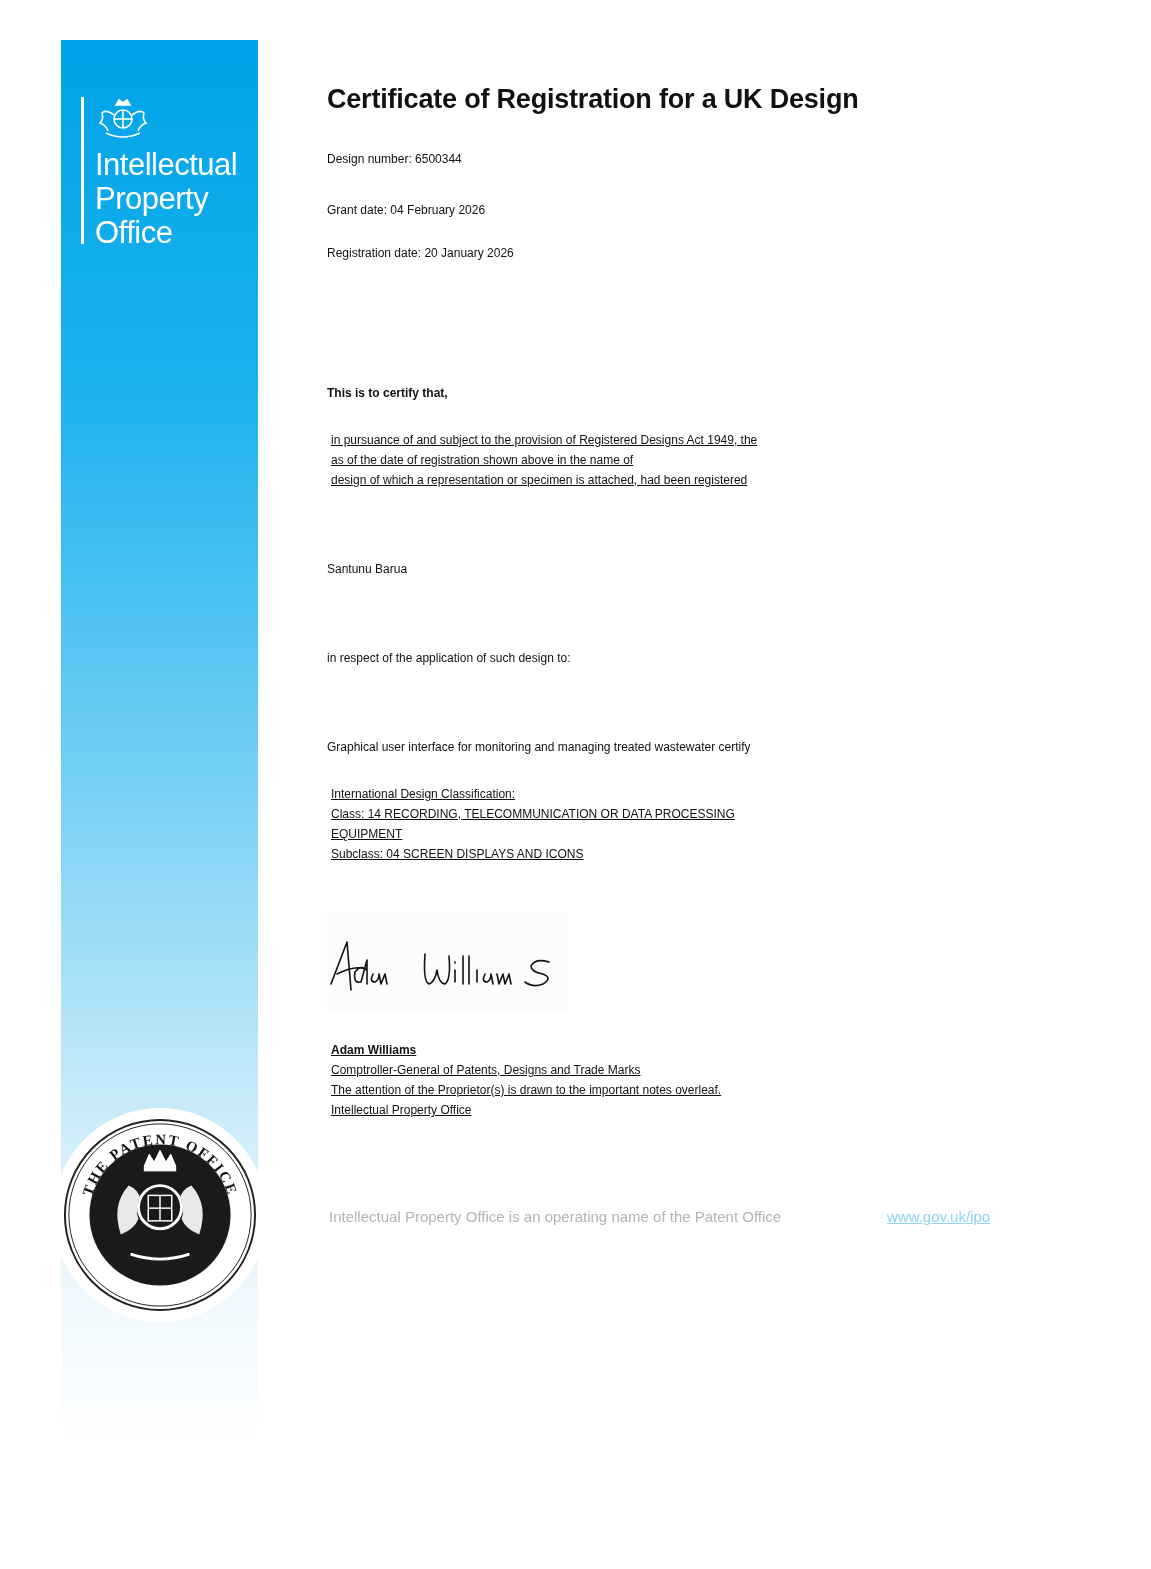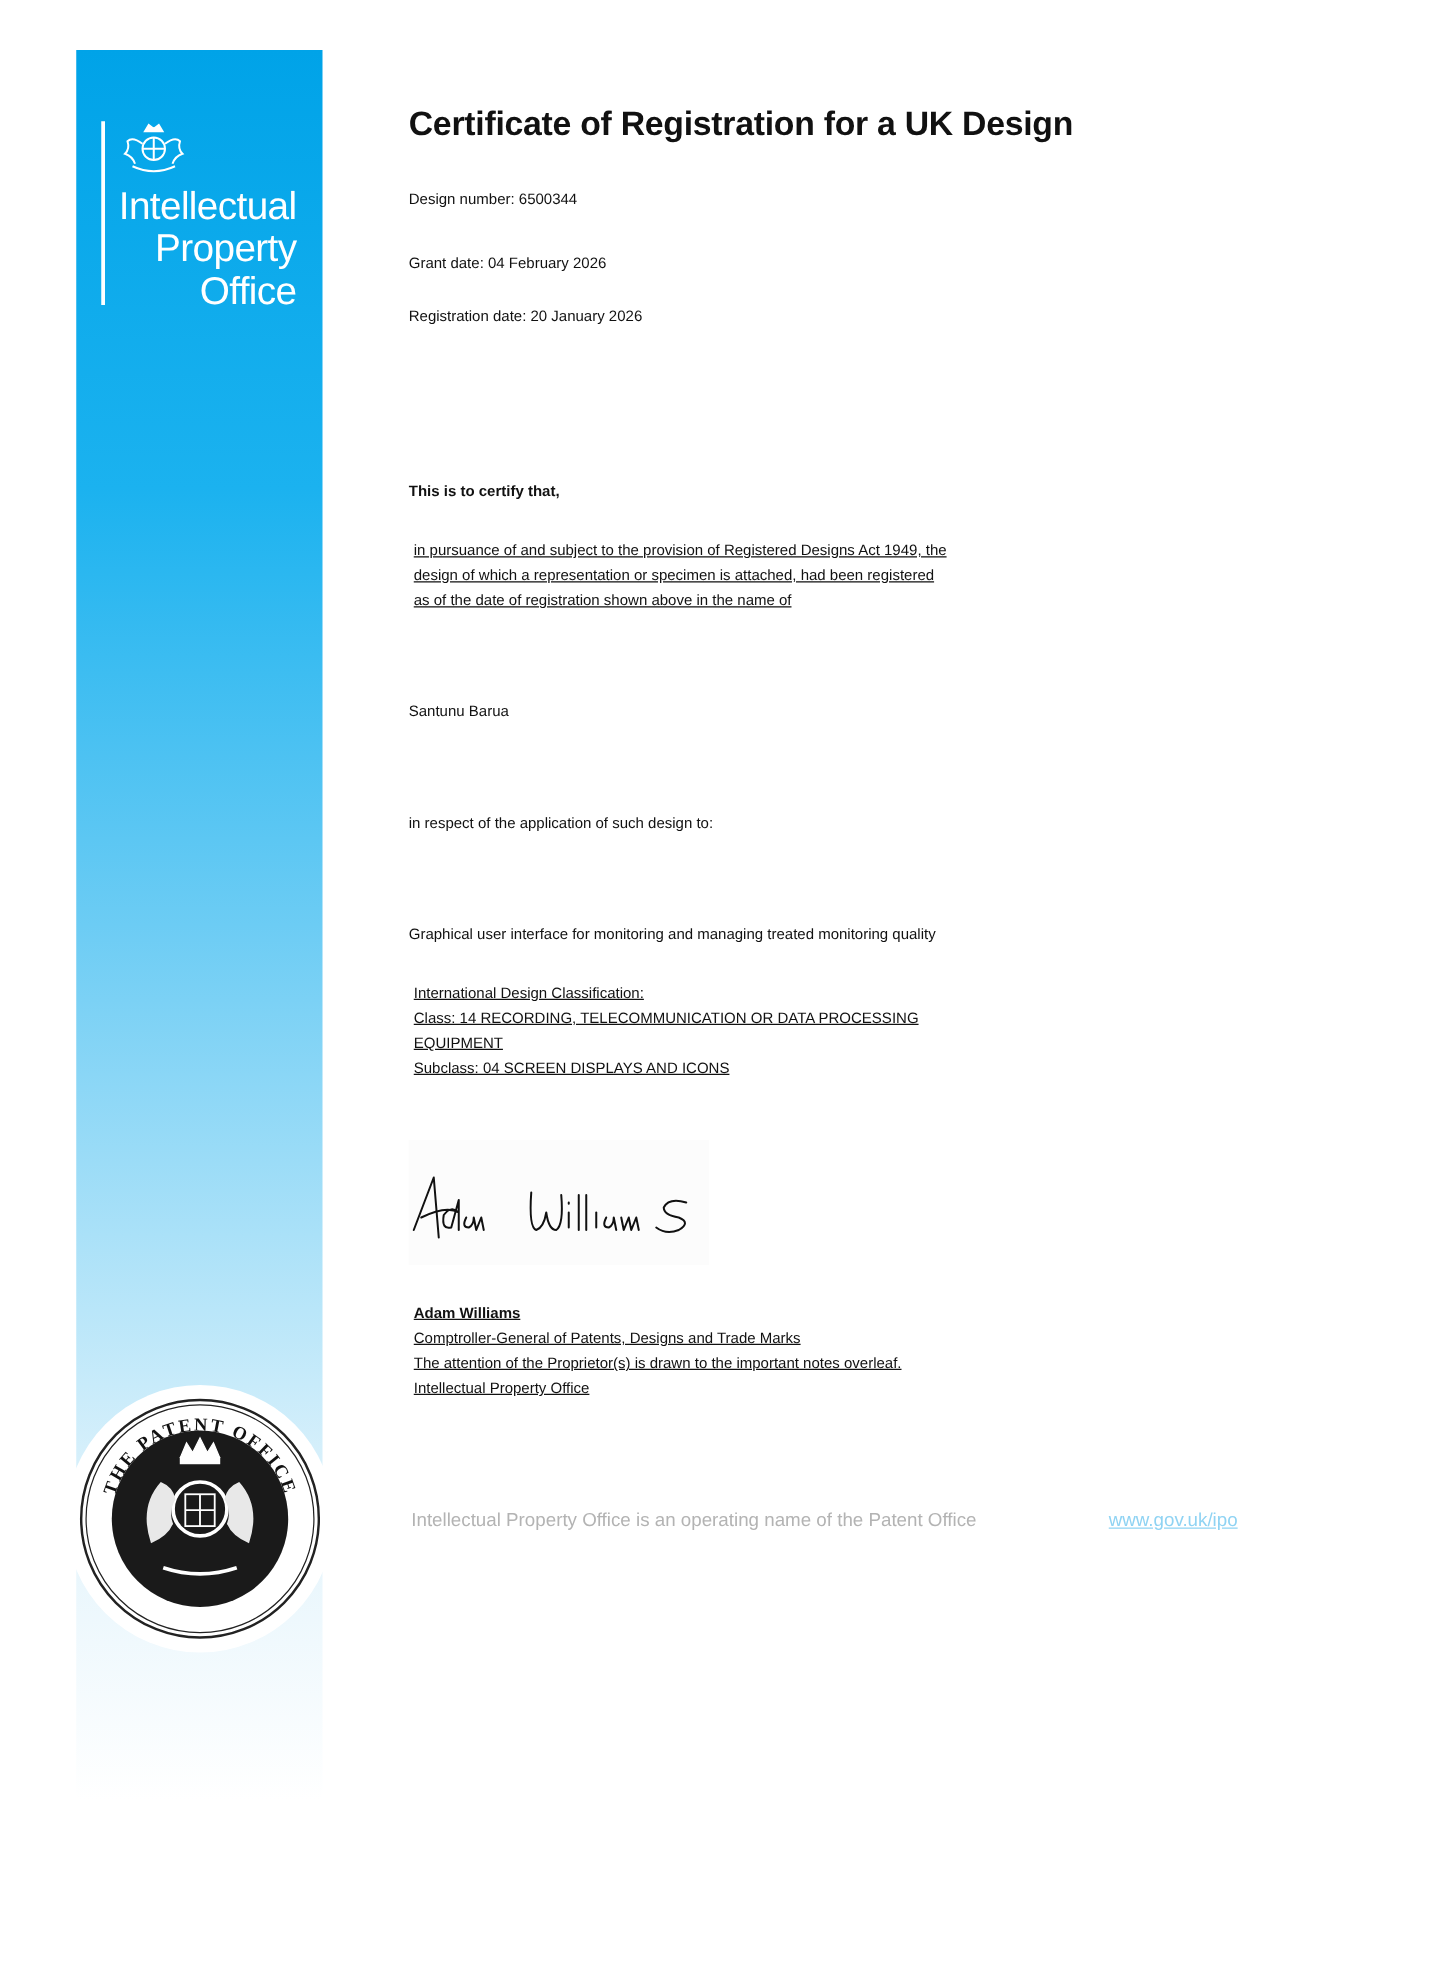--- a/index.html
+++ b/index.html
@@ -3,21 +3,20 @@
 <meta charset="utf-8">
 <style>
   html, body { margin: 0; padding: 0; }
   body {
     width: 1151px; height: 1569px; background: #ffffff; position: relative; overflow: hidden;
     font-family: "Liberation Sans", sans-serif; color: #111;
   }
   .sidebar {
     position: absolute; left: 61px; top: 40px; width: 197px; height: 1400px;
     background: linear-gradient(to bottom, #00a3e8 0%, #1bb2ef 25%, #6cccf4 50%, #b9e6f9 72%, #e6f5fc 85%, #ffffff 100%);
-    text-align: right;
   }
   .logo-bar { position: absolute; left: 20px; top: 57px; width: 3px; height: 147px; background: #fff; }
   .crest-small { position: absolute; left: 33px; top: 55px; width: 58px; height: 46px; }
   .logo-text {
     position: absolute; left: 34px; top: 108px; color: #fff; font-size: 31px; line-height: 34px;
     letter-spacing: -0.5px;
   }
   .logo-text div { white-space: nowrap; }
   .seal-halo {
     position: absolute; left: -8px; top: 1068px; width: 214px; height: 214px; border-radius: 50%;
@@ -89,27 +88,27 @@
 <div class="main">
   <div class="title">Certificate of Registration for a UK Design</div>
   <div class="line" style="top:149px">Design number: 6500344</div>
   <div class="line" style="top:200px">Grant date: 04 February 2026</div>
   <div class="line" style="top:243px">Registration date: 20 January 2026</div>
 
   <div class="line bold" style="top:383px">This is to certify that,</div>
 
   <div class="para" style="top:430px">
     <div>in pursuance of and subject to the provision of Registered Designs Act 1949, the</div>
+    <div>as of the date of registration shown above in the name of</div>
     <div>design of which a representation or specimen is attached, had been registered</div>
-    <div>as of the date of registration shown above in the name of</div>
   </div>
 
   <div class="line" style="top:559px">Santunu Barua</div>
   <div class="line" style="top:648px">in respect of the application of such design to:</div>
-  <div class="line" style="top:737px">Graphical user interface for monitoring and managing treated monitoring quality</div>
+  <div class="line" style="top:737px">Graphical user interface for monitoring and managing treated wastewater certify</div>
 
   <div class="para" style="top:784px">
     <div>International Design Classification:</div>
     <div>Class: 14 RECORDING, TELECOMMUNICATION OR DATA PROCESSING</div>
     <div>EQUIPMENT</div>
     <div>Subclass: 04 SCREEN DISPLAYS AND ICONS</div>
   </div>
 
   <svg class="signature" viewBox="0 0 240 100">
     <g fill="none" stroke="#111" stroke-width="1.6" stroke-linecap="round" stroke-linejoin="round">

